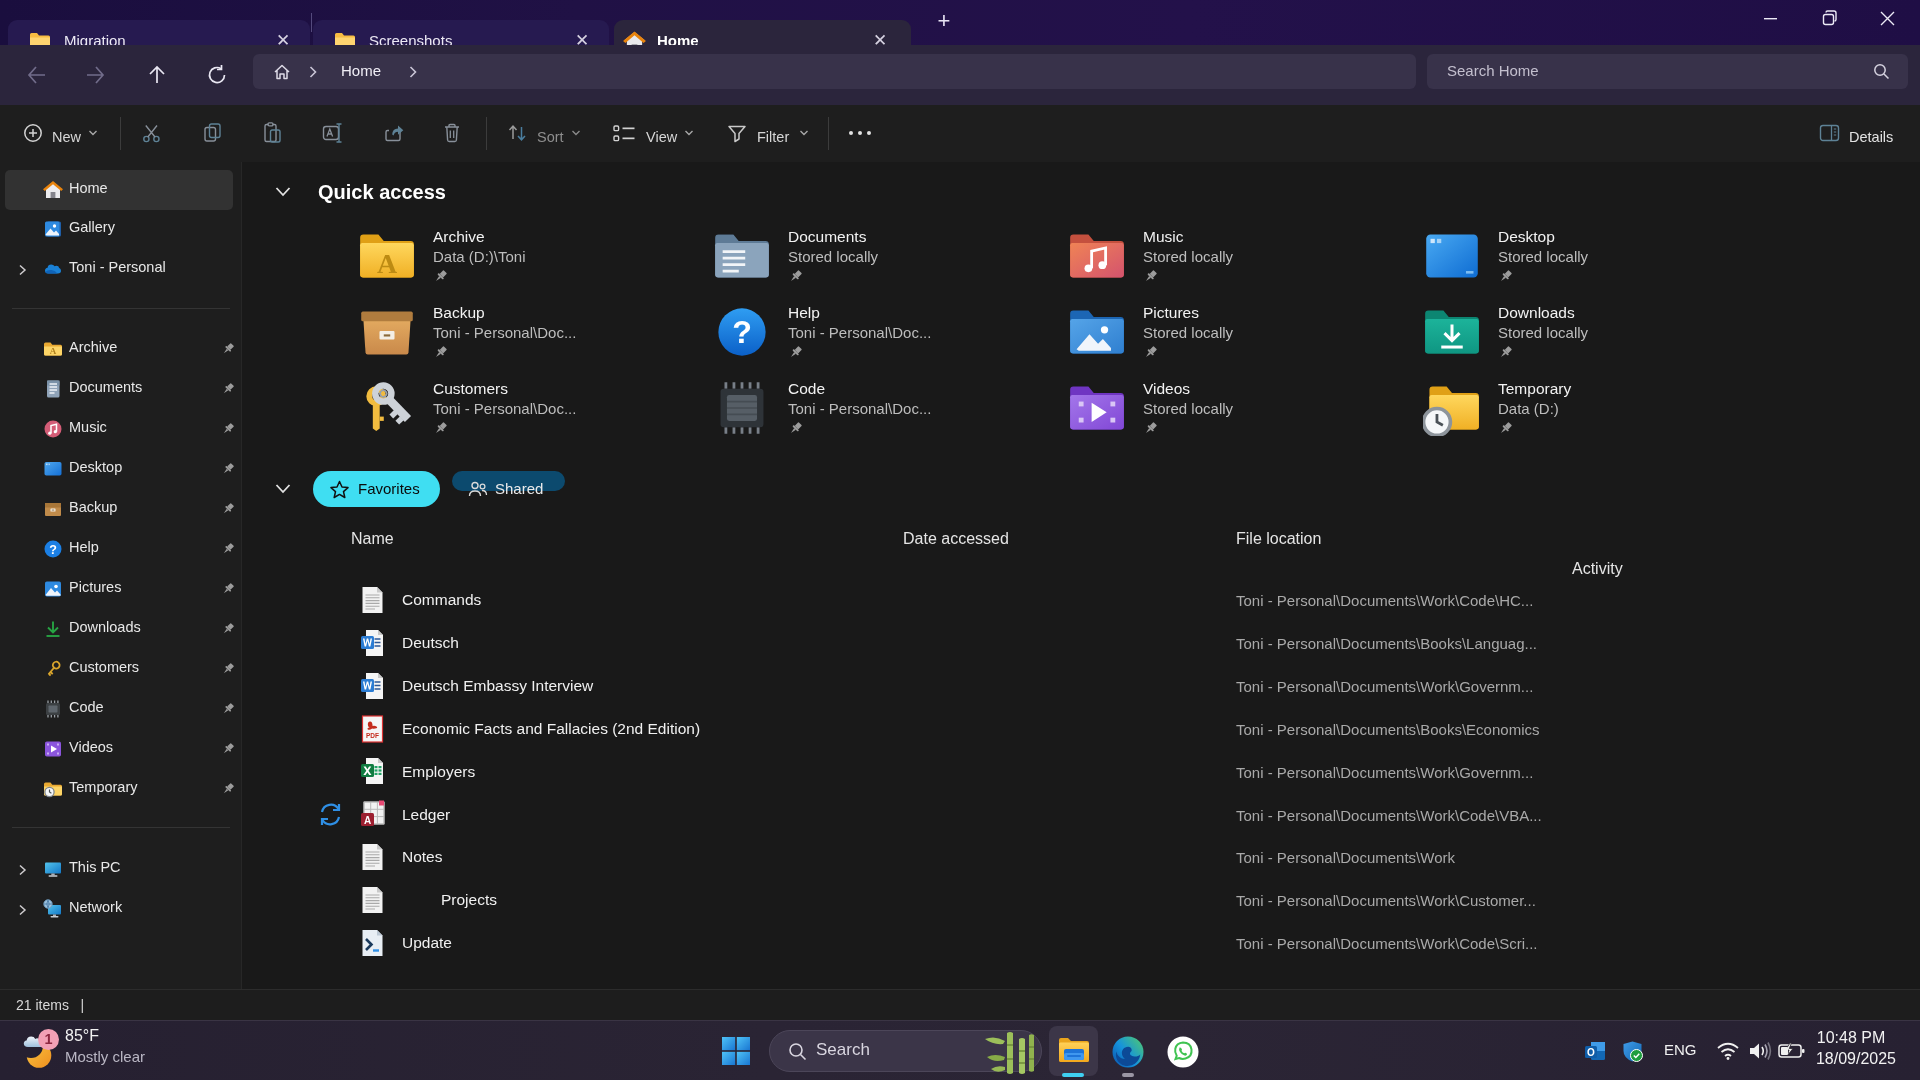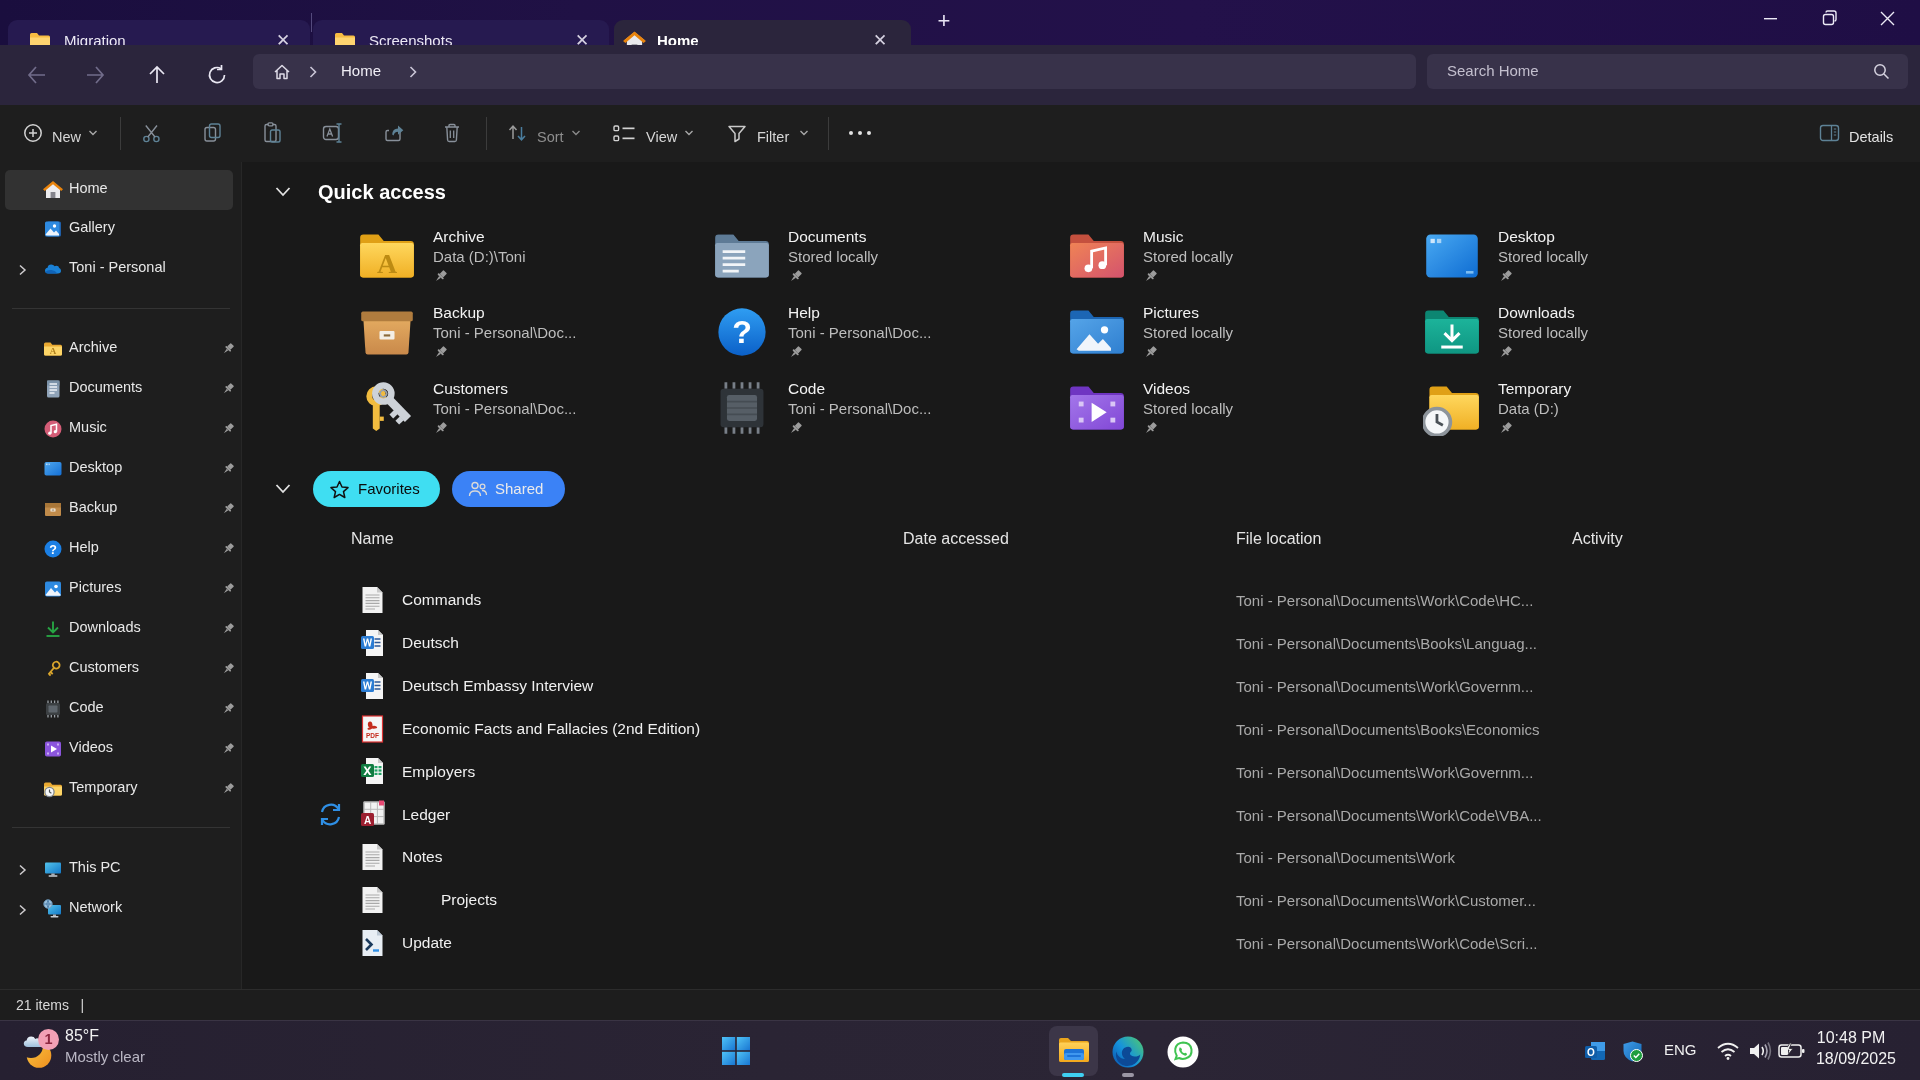--- a/index.html
+++ b/index.html
@@ -49,22 +49,22 @@
   .tile { position:absolute; width:350px; height:64px; }
   .tile .qicon { position:absolute; left:-2px; top:-3px; width:58px; height:56px; }
   .tile .qtitle { position:absolute; left:73px; top:-3px; font-size:15.5px; color:#f2f2f2; }
   .tile .qsub { position:absolute; left:73px; top:17px; font-size:15px; color:#bdbdbd; }
   .tile .qpin { position:absolute; left:73px; top:38px; }
 
   
   #favpill { position:absolute; left:313px; top:471px; width:127px; height:36px; border-radius:18px;
     background:#3fdef2; }
   #favpill span { position:absolute; left:45px; top:9px; font-size:15px; color:#0b0b0b; }
-  #sharepill { position:absolute; left:452px; top:471px; width:113px; height:36px; border-radius:18px;
-    background:#3b82f6; }
+  #sharepill { position:absolute; left:452px; top:471px; width:113px; height:20px; border-radius:18px;
+    background:#0c4a6e; }
   #sharepill span { position:absolute; left:43px; top:9px; font-size:15px; color:#eaeaea; }
 
   
   .th { position:absolute; top:530px; font-size:16px; color:#e5e5e5; }
   .frow-name { position:absolute; left:402px; font-size:15.5px; color:#f0f0f0; }
   .frow-loc { position:absolute; left:1236px; font-size:15px; color:#a9a9a9; }
   .ficon { position:absolute; left:360px; width:25px; height:30px; }
 
   
   #statusbar { position:absolute; left:0; top:989px; width:1920px; height:31px; background:#1d1d1d;
@@ -754,21 +754,21 @@
         <path d="M1.5 16 Q1.5 11 7 11 Q12.5 11 12.5 16" stroke="#d9d9d9" stroke-width="1.4" fill="none"></path>
         <circle cx="14.5" cy="6.5" r="2.4" stroke="#d9d9d9" stroke-width="1.3" fill="none"></circle>
         <path d="M14 10.5 Q18.5 10.5 18.5 15" stroke="#d9d9d9" stroke-width="1.3" fill="none"></path>
       </svg>
     <span>Shared</span>
   </div>
 
   <div class="th" style="left:351px;">Name</div>
   <div class="th" style="left:903px;">Date accessed</div>
   <div class="th" style="left:1236px;">File location</div>
-  <div class="th" style="left:1572px;">Activity</div>
+  <div class="th" style="left:1572px;margin-top:30px;">Activity</div>
 
   <svg class="ficon" style="top:585px;">
       <use href="#txtdoc"></use>
     </svg>
   <div class="frow-name" style="top:591px;">Commands</div>
   <div class="frow-loc" style="top:592px;text-align:center;">Toni - Personal\Documents\Work\Code\HC...</div>
 
   <svg class="ficon" style="top:628px;">
       <use href="#worddoc"></use>
     </svg>
@@ -876,20 +876,38 @@
             <stop offset="0" stop-color="#4fc3f7"></stop>
             <stop offset="1" stop-color="#1976d2"></stop>
           </linearGradient>
         </defs>
       <rect x="1" y="1" width="13.2" height="13.2" fill="url(#gwl)"></rect>
         <rect x="15.8" y="1" width="13.2" height="13.2" fill="url(#gwl)"></rect>
         <rect x="1" y="15.8" width="13.2" height="13.2" fill="url(#gwl)"></rect>
         <rect x="15.8" y="15.8" width="13.2" height="13.2" fill="url(#gwl)"></rect>
     </svg>
 
+    <div id="searchpill">
+      <svg class="abs" style="left:18px; top:11px;" width="19" height="19" viewBox="0 0 19 19">
+          <circle cx="8" cy="8" r="6" stroke="#d9d6e0" stroke-width="1.6" fill="none"></circle>
+          <path d="M12.5 12.5 L17.5 17.5" stroke="#d9d6e0" stroke-width="1.6"></path>
+        </svg>
+      <span class="abs" style="left:46px; top:9px; font-size:17px; color:#d9d6e0;">Search</span>
+      <svg class="abs" style="right:6px; top:-4px;" width="58" height="48" viewBox="0 0 58 48">
+        <g stroke="#8fae4f" stroke-width="0">
+            <path d="M30 6 Q33 4 36 6 L36 46 Q33 48 30 46 Z" fill="#9cbf5a"></path>
+            <path d="M42 12 Q45 10 48 12 L48 46 Q45 48 42 46 Z" fill="#a5c763"></path>
+            <path d="M52 8 Q54.5 6.5 57 8 L57 44 Q54.5 45.5 52 44 Z" fill="#90b24e"></path>
+          </g>
+        <path d="M30 18 L36 18 M30 32 L36 32 M42 24 L48 24 M42 36 L48 36 M52 20 L57 20 M52 32 L57 32" stroke="#6d8c39" stroke-width="1.6"></path>
+        <path d="M28 14 Q18 8 8 12 Q16 18 26 17 Z" fill="#9cbf5a"></path>
+          <path d="M28 30 Q18 26 10 30 Q17 36 27 33 Z" fill="#88ab47"></path>
+          <path d="M28 40 Q20 38 14 42 Q20 47 28 43 Z" fill="#97b955"></path>
+      </svg>
+    </div>
 
     <div id="febtn">
       <svg class="abs" style="left:9px; top:10px;" width="32" height="28" viewBox="0 0 32 28">
         <defs>
             <linearGradient id="gfe1" x1="0" y1="0" x2="0" y2="1">
               <stop offset="0" stop-color="#ffd158"></stop>
               <stop offset="1" stop-color="#f2a81d"></stop>
             </linearGradient>
           </defs>
         <path d="M1 4 Q1 2 3 2 L10 2 L13 5 L29 5 Q31 5 31 7 L31 24 Q31 26 29 26 L3 26 Q1 26 1 24 Z" fill="#e9a41c"></path>

